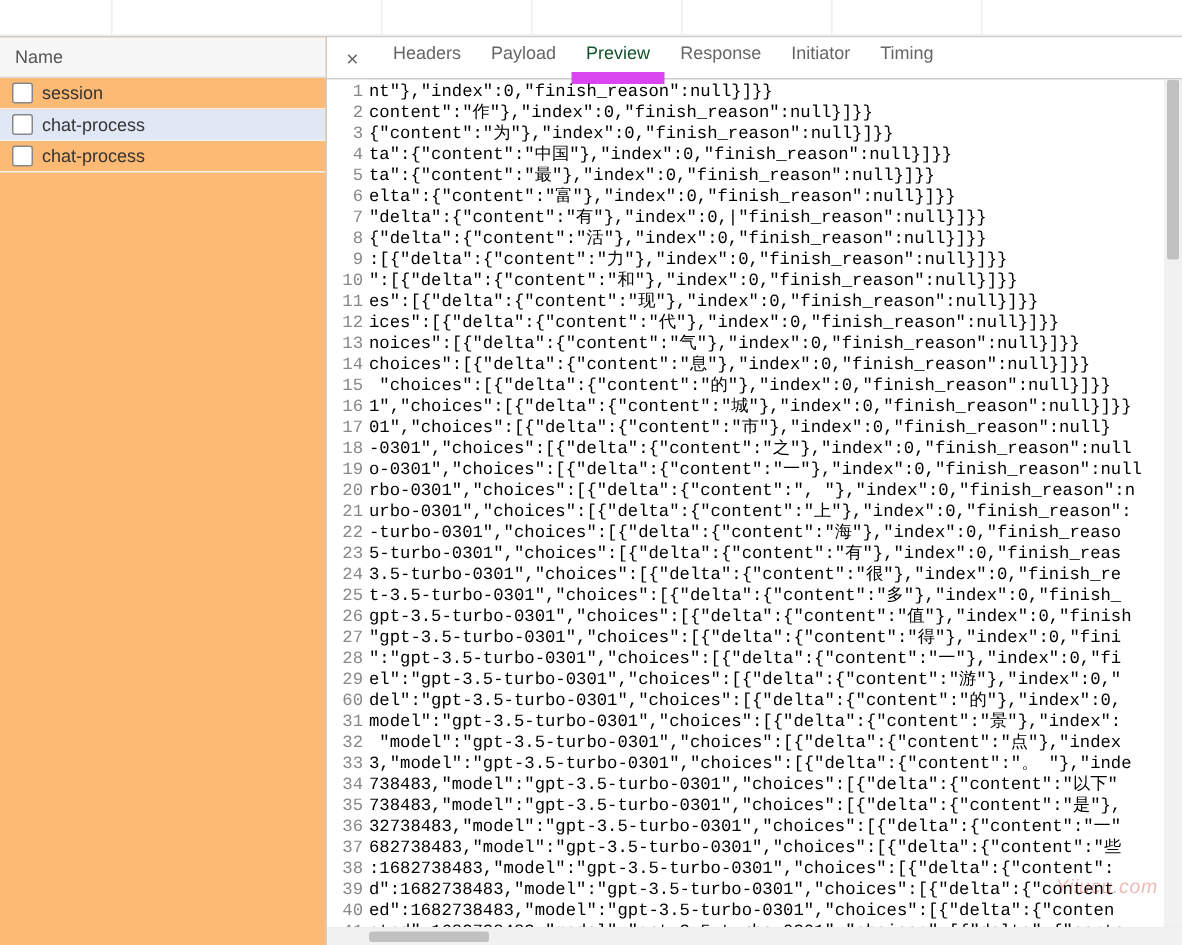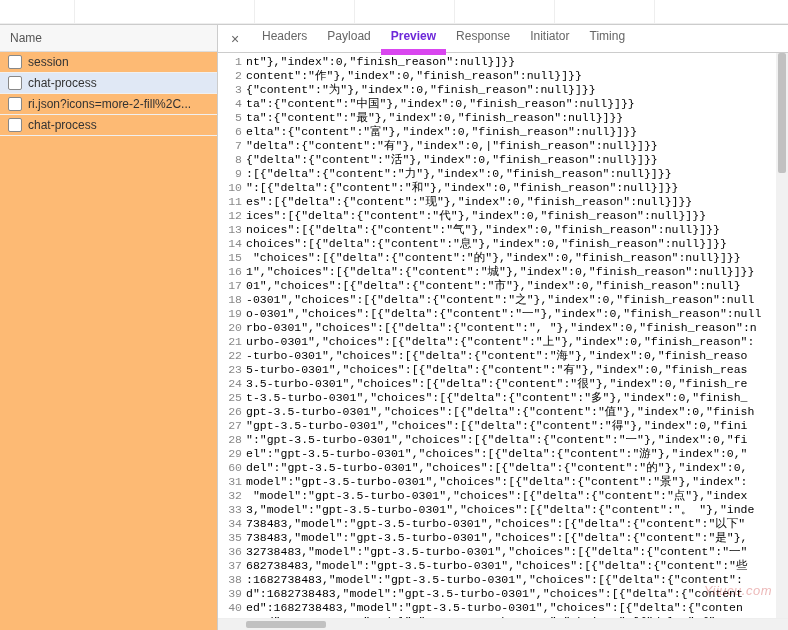--- a/index.html
+++ b/index.html
@@ -11,21 +11,21 @@
 .request-item { display: flex; align-items: center; padding: 3px 8px; cursor: pointer; border-bottom: 1px solid #f0f0f0; }
 .request-item.selected { background: #e0e8f5; }
 .request-icon { width: 14px; height: 14px; margin-right: 6px; border: 1px solid #888; border-radius: 2px; flex-shrink: 0; background: #fff; }
 .request-label { white-space: nowrap; overflow: hidden; text-overflow: ellipsis; color: #333; }
 .main { flex: 1; display: flex; flex-direction: column; border-top: 1px solid #ccc; margin-top: 24px; min-width: 0; }
 .top-spacer { height: 24px; position: absolute; top: 0; left: 0; right: 0; border-bottom: 1px solid #eee; display: flex; }
 .top-spacer .col { border-right: 1px solid #eee; height: 100%; }
 .tabs { display: flex; align-items: center; border-bottom: 1px solid #ccc; padding: 0 8px; height: 28px; background: #fff; }
 .close-btn { width: 18px; height: 18px; display: flex; align-items: center; justify-content: center; cursor: pointer; color: #666; margin-right: 8px; font-size: 14px; }
 .tab { padding: 6px 10px; cursor: pointer; color: #666; font-size: 12px; }
-.tab.active { color: #6d28d9; border-bottom: 6px solid #d946ef; margin-bottom: -1px; font-weight: bold; }
+.tab.active { color: #14532d; border-bottom: 8px solid #d946ef; margin-bottom: -1px; }
 .code-area { flex: 1; display: flex; overflow: hidden; font-family: Consolas, "Courier New", monospace; font-size: 11.5px; line-height: 14px; position: relative; }
 .gutter { width: 28px; text-align: right; color: #888; padding: 2px 4px 2px 0; user-select: none; background: #fff; flex-shrink: 0; }
 .gutter div { height: 14px; }
 .code-lines { flex: 1; padding: 2px 0; white-space: pre; overflow: hidden; color: #000; }
 .code-lines div { height: 14px; overflow: hidden; }
 .scrollbar-v { width: 12px; background: #f1f1f1; position: relative; }
 .scrollbar-v .thumb { position: absolute; top: 0; left: 2px; right: 2px; height: 120px; background: #c1c1c1; border-radius: 2px; }
 .scrollbar-h { height: 12px; background: #f1f1f1; position: relative; border-top: 1px solid #eee; }
 .scrollbar-h .thumb { position: absolute; left: 28px; top: 2px; bottom: 2px; width: 80px; background: #c1c1c1; border-radius: 2px; }
 .watermark { position: absolute; right: 16px; bottom: 20px; color: rgba(200,50,50,0.35); font-size: 13px; font-family: Arial; pointer-events: none; letter-spacing: 0.5px; font-style: italic; }
@@ -46,24 +46,20 @@
   <div class="sidebar">
     <div class="sidebar-header">Name</div>
     <div class="request-list" id="request-list">
         <div class="request-item">
           <span class="request-icon"></span>
           <span class="request-label">session</span>
         </div>
         <div class="request-item selected">
           <span class="request-icon"></span>
           <span class="request-label">chat-process</span>
-        </div>
-        <div class="request-item">
-          <span class="request-icon"></span>
-          <span class="request-label">ri.json?icons=more-2-fill%2C...</span>
         </div>
         <div class="request-item">
           <span class="request-icon"></span>
           <span class="request-label">chat-process</span>
         </div>
       </div>
   </div>
 
   <div class="main">
     <div class="tabs">

